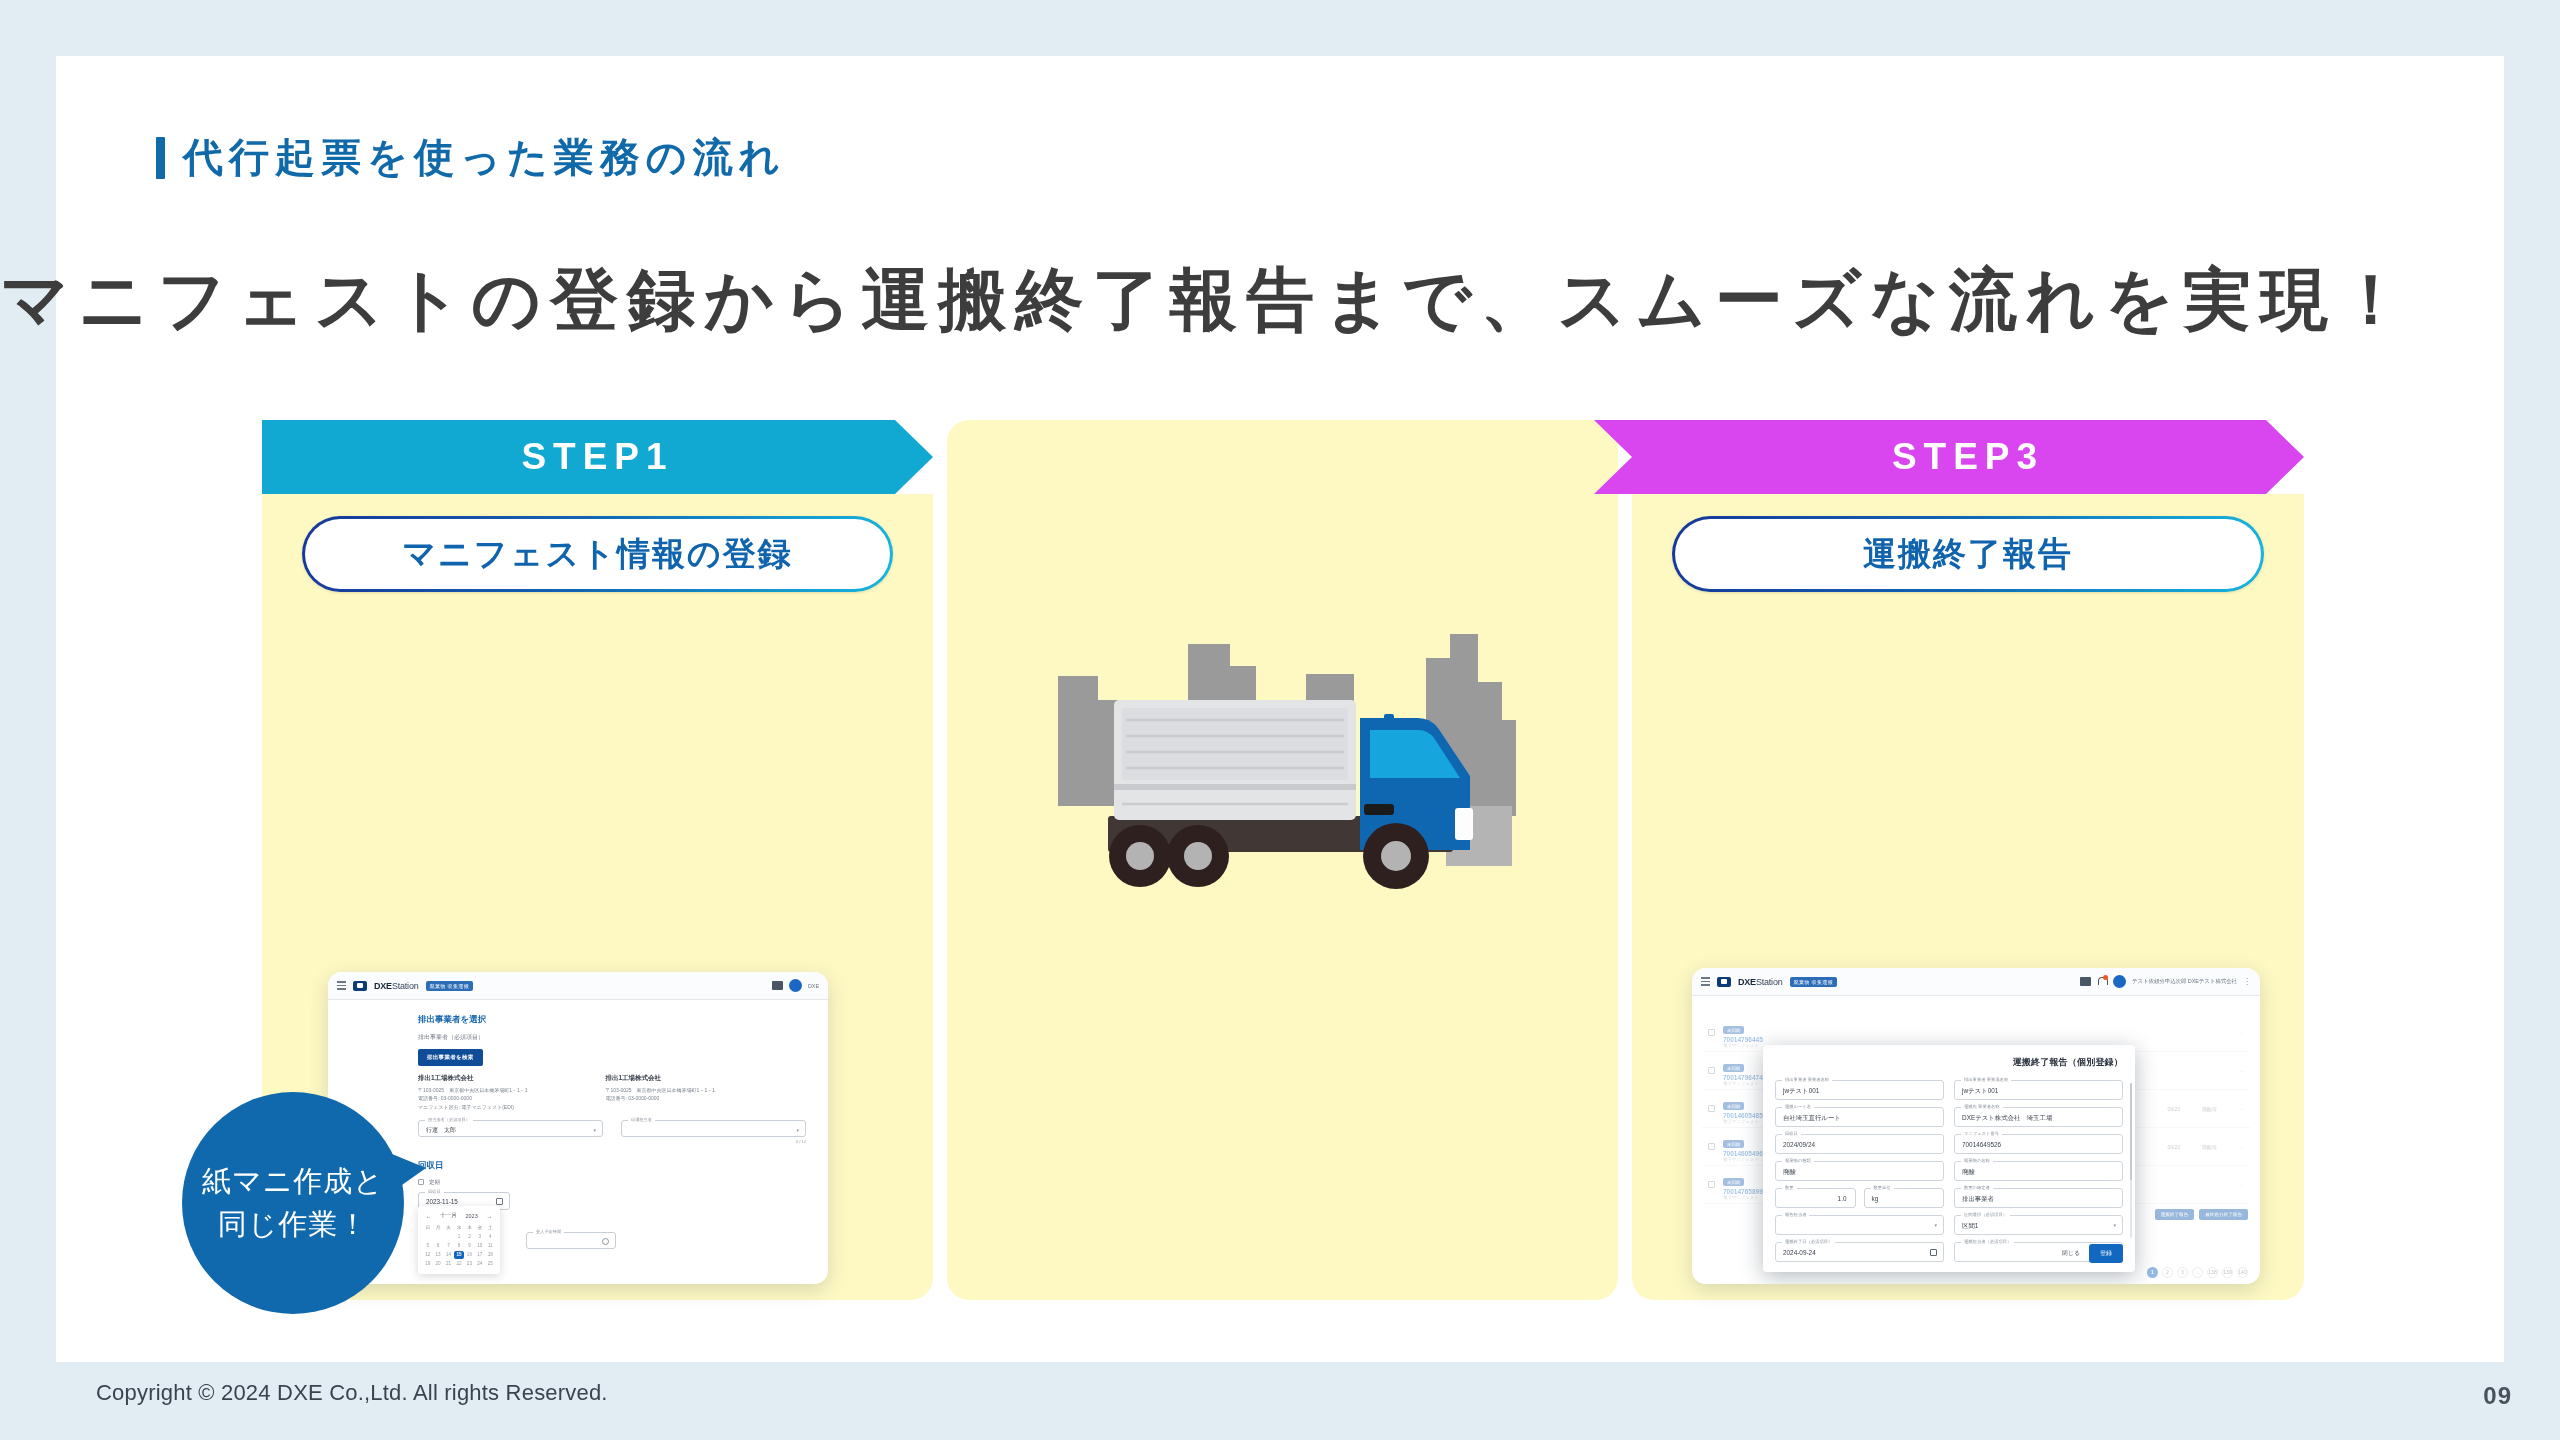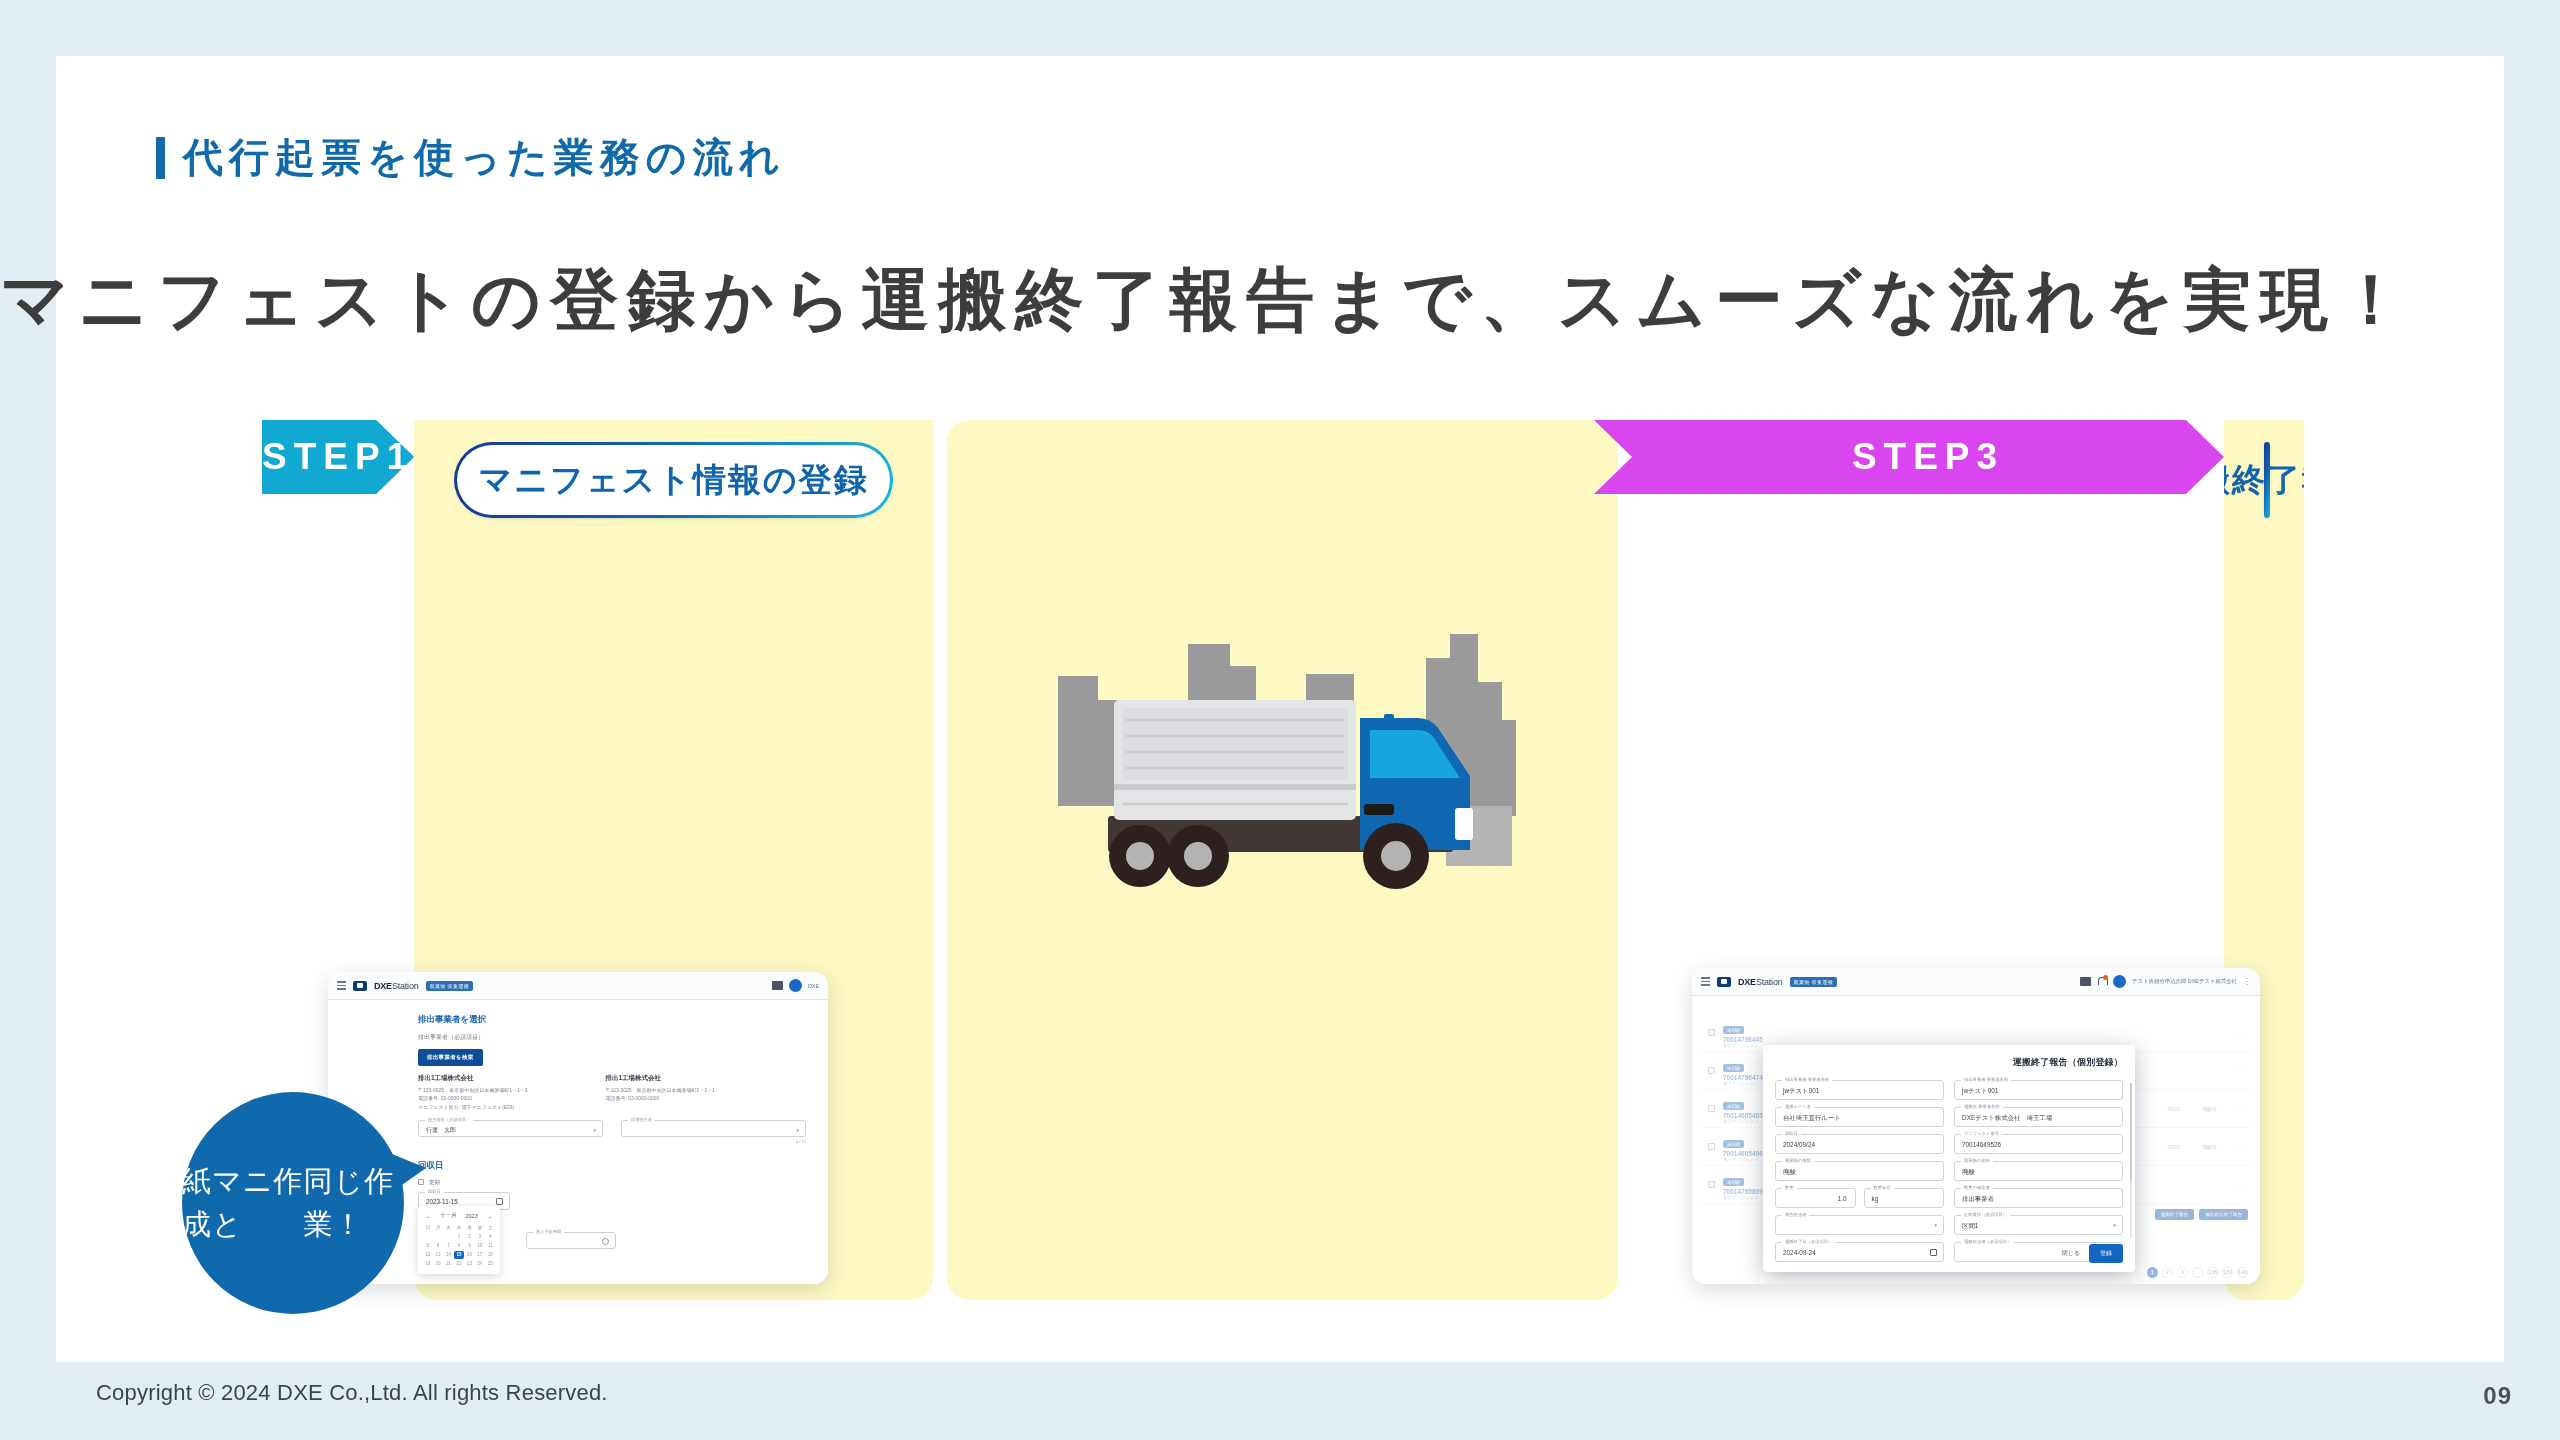--- a/index.html
+++ b/index.html
@@ -40,21 +40,21 @@
 
   
   #steps{
     position:absolute; left:262px; top:420px;
     width:2042px; height:880px;
     display:flex; gap:14px;
   }
   .step-col{
     position:relative;
     width:672px;
-    display:flex; border-radius:28px;
+    display:flex; flex-direction:column;border-radius:28px;
   }
 
   
   .banner{
     position:relative;
     height:74px;
     display:flex; align-items:center; justify-content:center;
     color:#ffffff;
     font-size:37px; font-weight:bold; letter-spacing:7px;
     clip-path:polygon(0 0, calc(100% - 38px) 0, 100% 50%, calc(100% - 38px) 100%, 0 100%);
@@ -252,23 +252,23 @@
   #truck-wrap{
     position:absolute; left:0; right:0; top:188px;
     display:flex; justify-content:center;
   }
 
   
   #callout{
     position:absolute; left:182px; top:1092px;
     width:222px; height:222px; border-radius:50%;
     background:#1169ad;
-    display:flex; flex-direction:row; align-items:center; justify-content:center;
+    display:flex; flex-direction:column; align-items:center; justify-content:center;
     color:#ffffff; font-size:29px; font-weight:500; line-height:1.5;
-    letter-spacing:1px; text-align:left;
+    letter-spacing:1px; text-align:right;
     z-index:30;
   }
   #callout::after{
     content:""; position:absolute; right:-22px; top:62px;
     width:0;height:0;
     border-top:14px solid transparent;
     border-bottom:24px solid transparent;
     border-left:34px solid #1169ad;
   }
   #callout .ln{ position:relative; z-index:2; }

